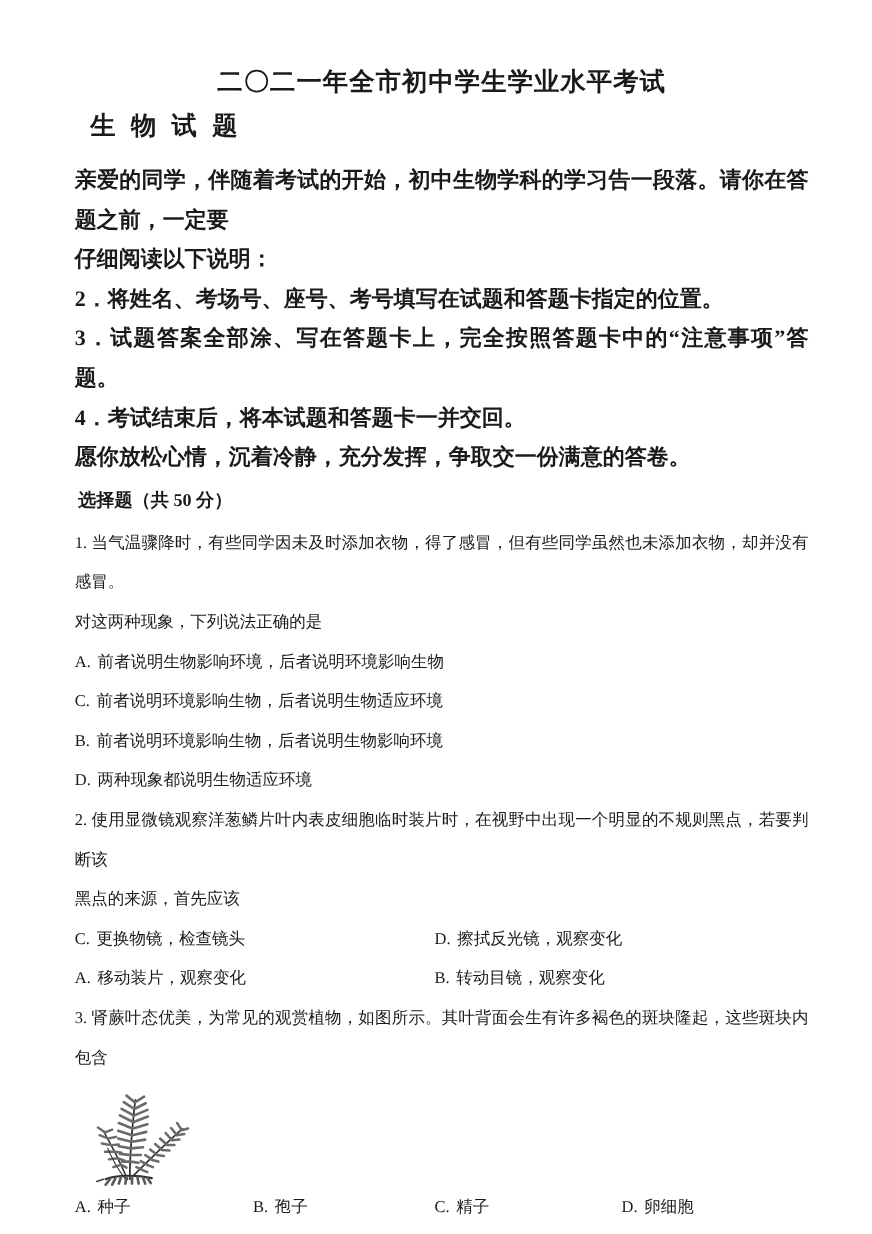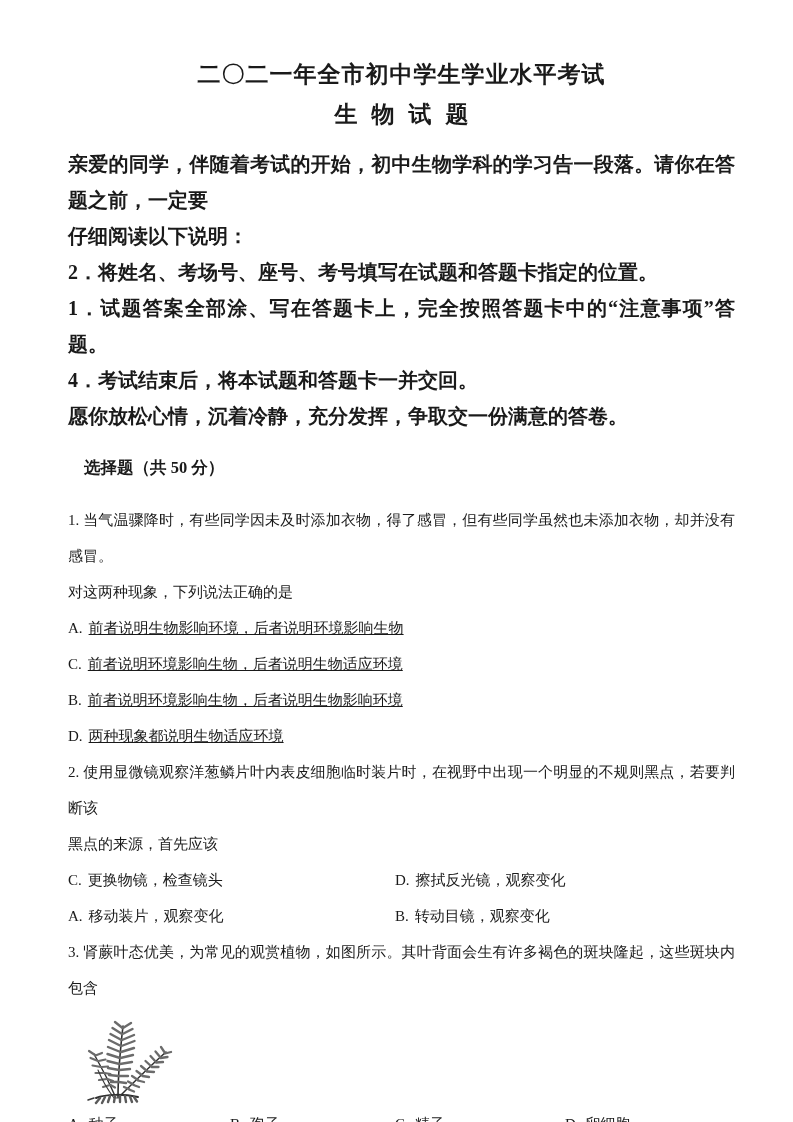--- a/index.html
+++ b/index.html
@@ -34,21 +34,20 @@
   .doc-title {
     text-align: center;
     font-size: 23px;
     font-weight: bold;
     letter-spacing: 1px;
     line-height: 34px;
     margin: 0 0 6px 0;
     white-space: nowrap;
   }
   .doc-subtitle {
-    text-align: center;
     font-size: 23px;
     font-weight: bold;
     letter-spacing: 14px;
     text-indent: 14px;
     line-height: 34px;
     margin: 0 0 14px 0;
     white-space: nowrap;
   }
 
   
@@ -59,21 +58,21 @@
     margin: 0;
     text-align: justify;
     text-justify: inter-ideograph;
   }
 
   
   .section-head {
     font-size: 16.5px;
     font-weight: bold;
     line-height: 36px;
-    margin: 16px;
+    margin: 3px;
   }
 
   
   .question {
     margin: 0;
   }
   .q-stem {
     font-size: 15px;
     line-height: 36px;
     margin: 0;
@@ -86,21 +85,20 @@
     display: block;
   }
   .opt-row {
     display: flex;
     line-height: 36px;
     font-size: 15px;
   }
   
   .opts.cols1 .opt {
     width: 100%;
-    text-decoration: underline;
   }
   
   .opts.cols2 .opt {
     box-sizing: border-box;
   }
   .opts.cols2 .opt:nth-child(1) { width: 327px; }
   .opts.cols2 .opt:nth-child(2) { width: 340px; }
   
   .opts.cols4 .opt { box-sizing: border-box; }
   .opts.cols4 .opt:nth-child(1) { width: 162px; }
@@ -131,21 +129,21 @@
 
 <div class="page">
   <div class="content">
 
     <div class="doc-title">二〇二一年全市初中学生学业水平考试</div>
     <div class="doc-subtitle">生物试题</div>
 
     <p class="instr-line">亲爱的同学，伴随着考试的开始，初中生物学科的学习告一段落。请你在答题之前，一定要</p>
     <p class="instr-line">仔细阅读以下说明：</p>
     <p class="instr-line">2．将姓名、考场号、座号、考号填写在试题和答题卡指定的位置。</p>
-    <p class="instr-line">1．试题答案全部涂、写在答题卡上，完全按照答题卡中的“注意事项”答题。</p>
+    <p class="instr-line">3．试题答案全部涂、写在答题卡上，完全按照答题卡中的“注意事项”答题。</p>
     <p class="instr-line">4．考试结束后，将本试题和答题卡一并交回。</p>
     <p class="instr-line">愿你放松心情，沉着冷静，充分发挥，争取交一份满意的答卷。</p>
 
     <p class="section-head">选择题（共 50 分）</p>
 
     <div class="question">
       <p class="q-stem">1. 当气温骤降时，有些同学因未及时添加衣物，得了感冒，但有些同学虽然也未添加衣物，却并没有感冒。</p>
       <p class="q-stem">对这两种现象，下列说法正确的是</p>
       <div class="opts cols1">
         <div class="opt-row">

